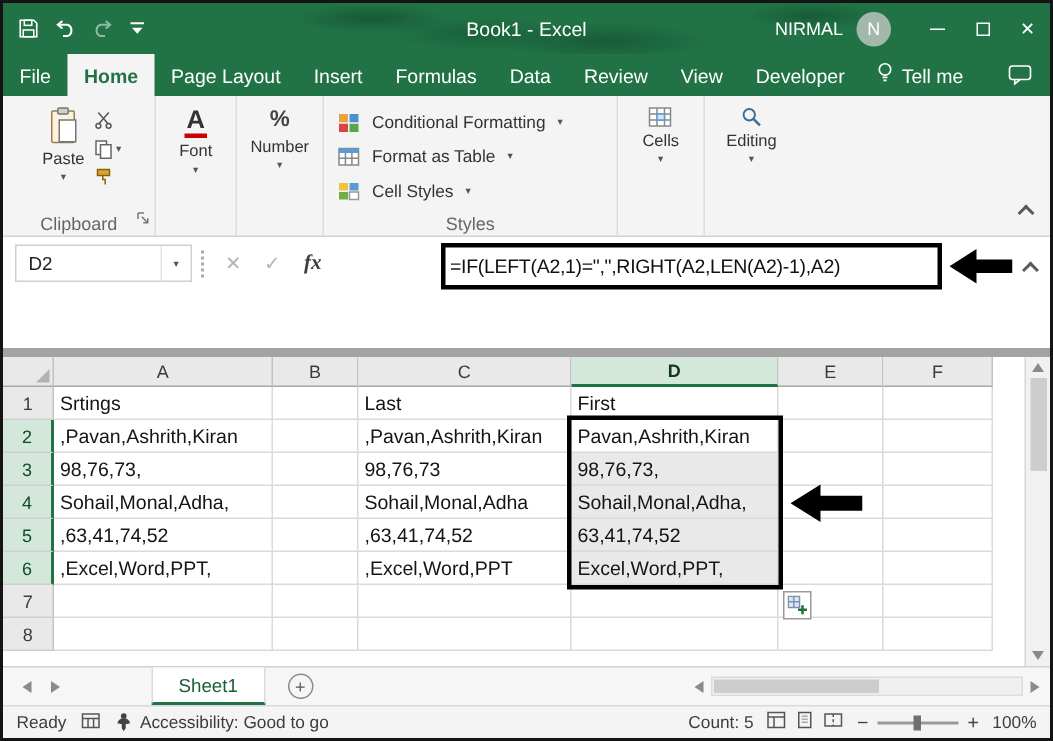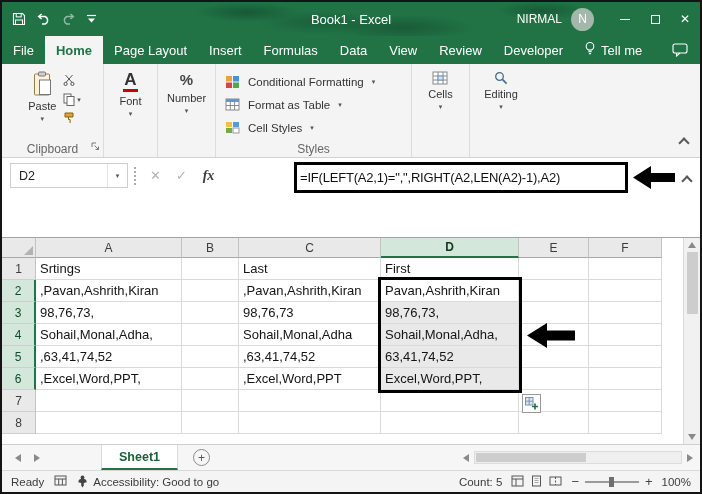--- a/index.html
+++ b/index.html
@@ -43,21 +43,21 @@
 .clip-small .sbtn{display:flex;align-items:center;gap:2px;height:14px}
 .launcher{position:absolute;right:3px;bottom:2px}
 .bigA{font-size:17px;font-weight:bold;color:#333;border-bottom:3px solid #c00;line-height:1.05;padding:0 1px}
 .pct{font-size:15px;font-weight:bold;color:#444;line-height:1.2}
 .styles-col{display:flex;flex-direction:column;gap:2px;align-self:flex-start;padding:4px 0 0 7px}
 .styles-btn{display:flex;align-items:center;gap:8px;font-size:11.5px;color:#333;height:21px}
 .chev-up{width:8px;height:8px;border-left:2px solid #595959;border-top:2px solid #595959;transform:rotate(45deg);display:inline-block}
 .ribbon-collapse{position:absolute;right:12px;bottom:6px}
 
 
-.fbar{height:80px;background:#fff;border-bottom:1px solid #a3a3a3;position:relative}
+.fbar{height:80px;background:#fff;border-bottom:6px solid #a3a3a3;position:relative}
 .namebox{position:absolute;left:8px;top:5px;width:118px;height:25px;border:1px solid #cfcfcf;background:#fff;display:flex;align-items:center;font-size:12.5px;color:#222;padding-left:8px}
 .nbcaret{margin-left:auto;width:20px;height:100%;display:flex;align-items:center;justify-content:center;border-left:1px solid #e4e4e4;font-size:7px;color:#555}
 .fbdots{position:absolute;left:132px;top:9px;height:18px;border-left:2px dotted #ababab}
 .fbtn{position:absolute;top:5px;height:25px;width:25px;display:flex;align-items:center;justify-content:center;font-size:13px}
 .fb-x{left:141px;color:#b3b3b3}
 .fb-ok{left:167px;color:#b3b3b3}
 .fb-fx{left:194px;color:#3c3c3c;font-style:italic;font-family:"Liberation Serif",serif;font-weight:bold;font-size:14px}
 .fb-area{position:absolute;left:228px;top:0;right:28px;bottom:0}
 .fb-expand{position:absolute;right:9px;top:13px}
 
@@ -80,21 +80,21 @@
 .vthumb{width:11px;height:62px;background:#cdcdcd}
 .vspace{flex:1}
 .tri-up{width:0;height:0;border-left:4px solid transparent;border-right:4px solid transparent;border-bottom:6px solid #8a8a8a}
 .tri-down{width:0;height:0;border-left:4px solid transparent;border-right:4px solid transparent;border-top:6px solid #8a8a8a}
 .tri-left{width:0;height:0;border-top:4px solid transparent;border-bottom:4px solid transparent;border-right:6px solid #8a8a8a}
 .tri-right{width:0;height:0;border-top:4px solid transparent;border-bottom:4px solid transparent;border-left:6px solid #8a8a8a}
 
 
 .tabsbar{height:26px;background:#f7f6f6;border-top:1px solid #cfcfcf;display:flex;align-items:center;position:relative}
 .sheetnav{display:flex;gap:13px;padding:0 13px}
-.sheettab{margin-left:48px;height:100%;display:flex;align-items:center;padding:0 17px;background:#fff;border-left:1px solid #dadada;border-right:1px solid #dadada;border-bottom:2.5px solid #217346;color:#1b5e3a;font-weight:bold;font-size:12.5px}
+.sheettab{margin-left:48px;height:100%;display:flex;align-items:center;padding:0 17px;background:#fff;border-left:1px solid #dadada;border-right:1px solid #dadada;border-bottom:2.5px solid #217346;color:#1b5e3a;font-weight:normal;font-size:12.5px}
 .addsheet{width:17px;height:17px;border:1px solid #8b8b8b;border-radius:50%;display:flex;align-items:center;justify-content:center;font-size:12px;color:#555;margin-left:15px;line-height:1}
 .hscroll{position:absolute;right:7px;display:flex;align-items:center;gap:5px}
 .htrack{width:208px;height:13px;background:#efefef;border:1px solid #dcdcdc;position:relative}
 .hthumb{position:absolute;left:1px;top:1px;width:110px;height:9px;background:#cdcdcd}
 
 
 .statusbar{height:22px;background:#f5f4f4;border-top:1px solid #d9d9d9;display:flex;align-items:center;font-size:11.5px;color:#3c3c3c;padding:0 9px;gap:10px}
 .sb-left{display:flex;align-items:center;gap:10px}
 .sb-acc{display:flex;align-items:center;gap:5px}
 .sb-right{margin-left:auto;display:flex;align-items:center;gap:9px}
@@ -161,22 +161,22 @@
     </div>
   </header>
 
   <nav class="tabrow">
     <div class="rtab">File</div>
     <div class="rtab active">Home</div>
     <div class="rtab">Page Layout</div>
     <div class="rtab">Insert</div>
     <div class="rtab">Formulas</div>
     <div class="rtab">Data</div>
+    <div class="rtab">Review</div>
     <div class="rtab">View</div>
-    <div class="rtab">Review</div>
     <div class="rtab">Developer</div>
     <div class="tellme">
       <span><svg width="12" height="15" viewBox="0 0 12 15">
             <circle cx="6" cy="5.3" r="3.8" fill="none" stroke="#fff" stroke-width="1.1"></circle>
             <path d="M4.4 10.6 h3.2 M4.9 12.6 h2.2" stroke="#fff" stroke-width="1.1"></path>
           </svg></span>
       <span>Tell me</span>
     </div>
     <div class="comment-btn">
         <svg width="16" height="14" viewBox="0 0 16 14">

